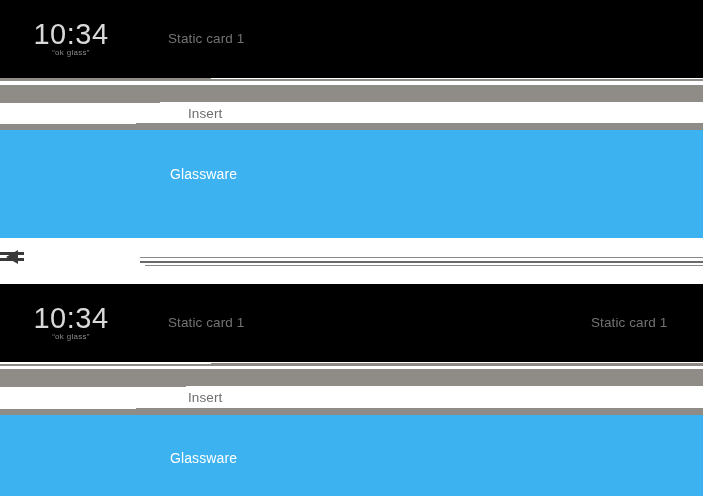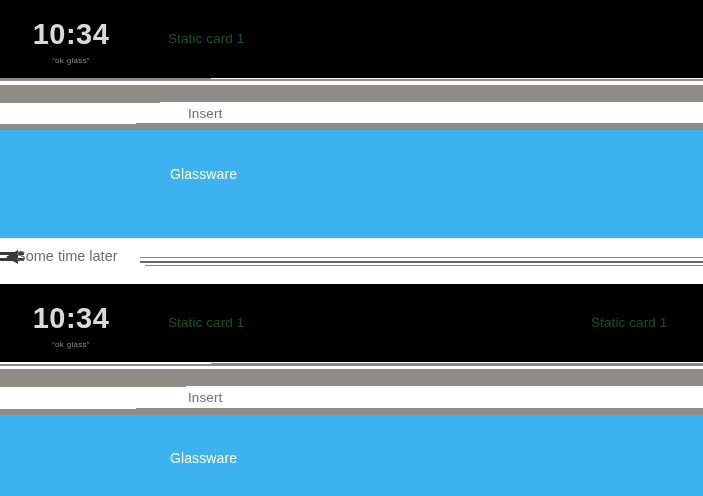--- a/index.html
+++ b/index.html
@@ -20,41 +20,40 @@
   .gray{background:#8f8c87;}
   .white{background:#ffffff;}
 
   
   .card-label{
     position:absolute;
     font-size:13.5px;
     letter-spacing:.1px;
     white-space:nowrap;
   }
-  .label-on-dark{color:#14532d;}
+  .label-on-dark{color:#737373;}
   .label-on-blue{color:#ffffff;}
   .label-on-light{color:#6d6d6d;}
 
   
   .clock{
     position:absolute;
     text-align:center;
     color:#d6d6d6;
     line-height:1;
     user-select:none;
   }
   .clock .time{
     font-size:29px;
-    font-weight:700;
+    font-weight:400;
     color:#d9d9d9;
     letter-spacing:.5px;
     font-family:"Liberation Sans", sans-serif;
   }
   .clock .hint{
-    margin-top:8px;
     font-size:8px;
     color:#8a8a8a;
     letter-spacing:.3px;
   }
 
   
   .divider-row{
     position:absolute;
     left:0;
     width:703px;
@@ -128,21 +127,20 @@
   <div class="rule thin" style="left:140px;top:257px;width:563px;"></div>
   <div class="rule thick" style="left:140px;top:261px;width:563px;"></div>
   <div class="rule thin" style="left:145px;top:265px;width:558px;"></div>
 
   <div class="arrow-stub" style="top:250px;">
     <div class="bar b1"></div>
     <div class="bar b2"></div>
     <div class="head"></div>
   </div>
 
-  <div class="divider-caption" style="left:16px;top:248px;">Some time later</div>
 
   <div class="band black" style="left:0;top:284px;width:703px;height:78px;"></div>
 
   <div class="clock" style="left:28px;top:304px;width:86px;">
     <div class="time">10:34</div>
     <div class="hint">“ok glass”</div>
   </div>
 
   <div class="card-label label-on-dark" style="left:168px;top:315px;">Static card 1</div>
 

